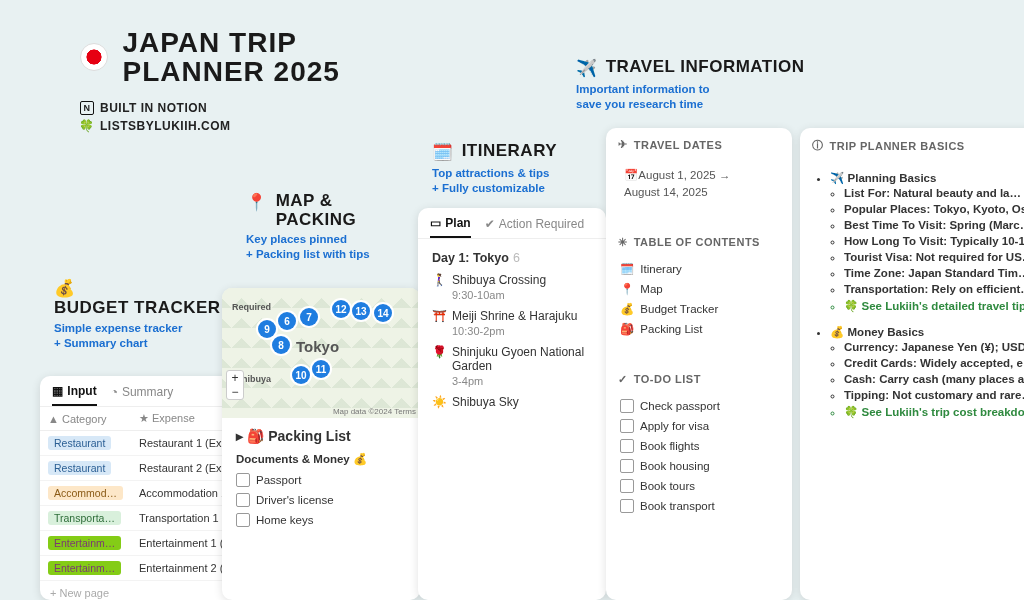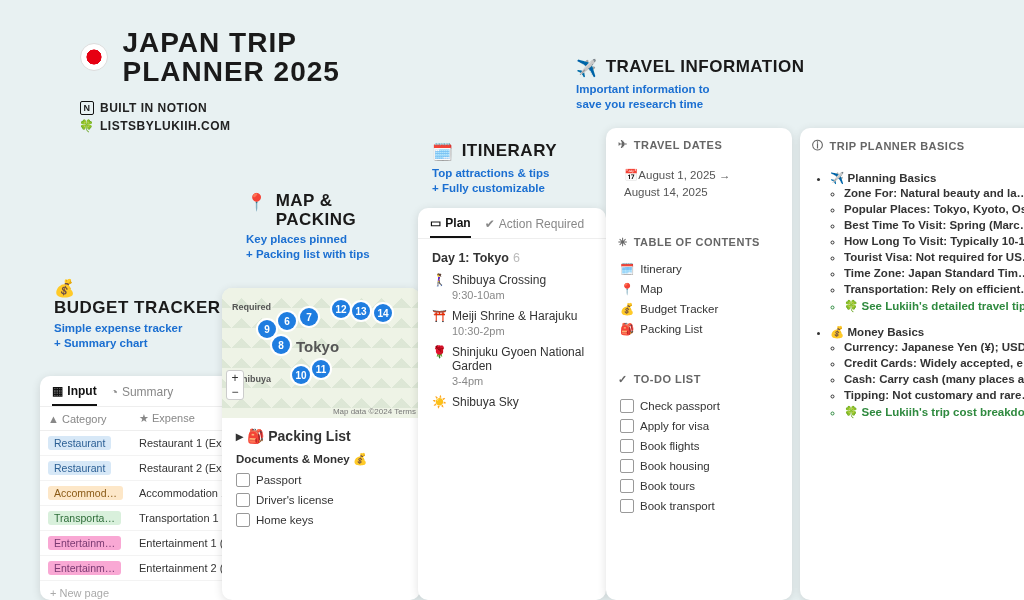--- a/index.html
+++ b/index.html
@@ -28,21 +28,21 @@
   .tab-row { display:flex; gap:14px; padding:8px 12px 0; border-bottom:1px solid #eee; font-size:12px; }
   .tab { padding-bottom:6px; color:#888; display:flex; align-items:center; gap:4px; }
   .tab.active { color:#111; font-weight:600; border-bottom:2px solid #111; }
   .budget-table { width:100%; border-collapse:collapse; font-size:11px; }
   .budget-table th { text-align:left; font-weight:500; color:#888; padding:5px 8px; border-bottom:1px solid #eee; }
   .budget-table td { padding:5px 8px; border-bottom:1px solid #f3f3f3; white-space:nowrap; }
   .pill { display:inline-block; padding:1px 6px; border-radius:3px; font-size:10.5px; }
   .pill.rest { background:#d7e8f7; color:#2b5f94; }
   .pill.acc  { background:#fde7c8; color:#8a5a16; }
   .pill.tra  { background:#d9f0dc; color:#2f6d3a; }
-  .pill.ent  { background:#f9a8d4; color:#7a3a72; }
+  .pill.ent  { background:#84cc16; color:#7a3a72; }
   .newpage { color:#aaa; padding:6px 10px; font-size:11px; }
   .map-area { width:100%; height:130px; background:#e8efe0; position:relative; overflow:hidden; }
   .map-area::before { content:""; position:absolute; inset:0; background:
      linear-gradient(45deg, rgba(120,160,120,.15) 25%, transparent 25%) 0 0/20px 20px,
      linear-gradient(-45deg, rgba(120,160,120,.15) 25%, transparent 25%) 0 0/20px 20px,
      #eef3e6; }
   .map-label { position:absolute; font-weight:700; color:#555; }
   .pin { position:absolute; width:18px; height:18px; border-radius:50%; background:#1f7de0; color:#fff; font-size:10px; font-weight:700; display:flex; align-items:center; justify-content:center; box-shadow:0 0 0 2px #fff; }
   .zoom { position:absolute; left:4px; bottom:18px; width:18px; background:#fff; border:1px solid #ccc; border-radius:3px; font-size:12px; text-align:center; line-height:14px;}
   .map-foot { position:absolute; bottom:2px; right:4px; font-size:8px; color:#777; }
@@ -278,21 +278,21 @@
       <li>Book transport</li>
     </ul>
 </div>
 
 <div class="card" style="left:800px; top:128px; width:260px; height:472px;">
   <h4>ⓘ <span>TRIP PLANNER BASICS</span></h4>
   <div class="basics">
     <ul>
       <li class="grp-title"><span>✈️</span> <span>Planning Basics</span>
         <ul id="basics-g1">
-            <li><b>Zone For:</b> Natural beauty and la… traditional gardens); cultural heri… sumo wrestling), onsens (i.e., hot…</li>
+            <li><b>List For:</b> Natural beauty and la… traditional gardens); cultural heri… sumo wrestling), onsens (i.e., hot…</li>
             <li><b>Popular Places:</b> Tokyo, Kyoto, Os… Hiroshima</li>
             <li><b>Best Time To Visit:</b> Spring (Marc…</li>
             <li><b>How Long To Visit:</b> Typically 10-1…</li>
             <li><b>Tourist Visa:</b> Not required for US…</li>
             <li><b>Time Zone:</b> Japan Standard Tim…</li>
             <li><b>Transportation:</b> Rely on efficient… available in major cities (e.g., Tok…</li>
           </ul>
         <ul>
             <li class="tip">🍀 See Lukiih's detailed travel tips</li>
           </ul>

